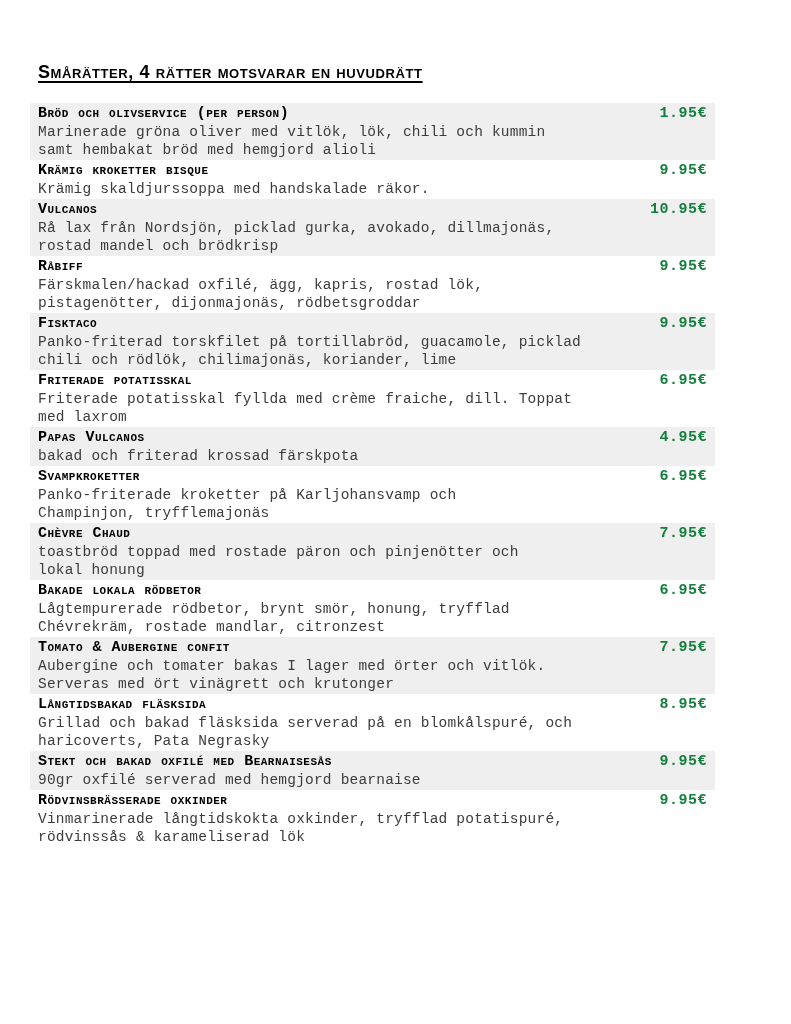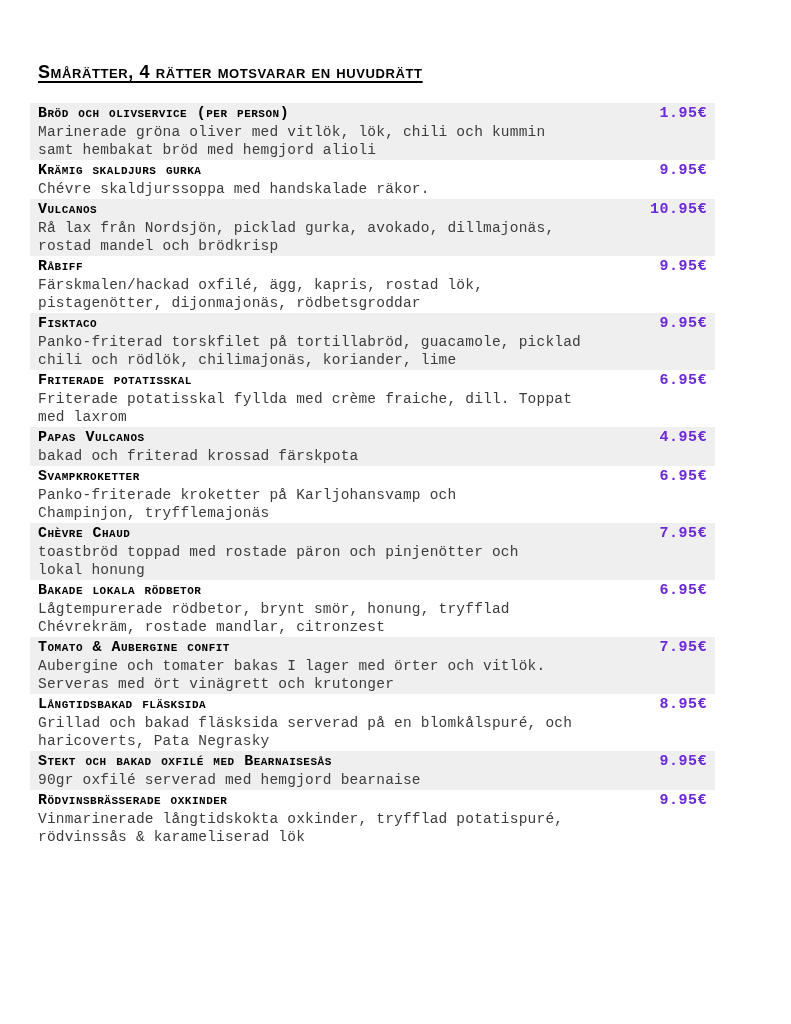--- a/index.html
+++ b/index.html
@@ -64,21 +64,21 @@
     font-weight: bold;
     font-variant: small-caps;
     letter-spacing: 0.5px;
     color: #000000;
     white-space: nowrap;
   }
   .item-price {
     font-size: 15px;
     font-weight: bold;
     letter-spacing: 0.5px;
-    color: #6d28d9;
+    color: #15803d;
     white-space: nowrap;
   }
   .desc-line {
     font-size: 14.5px;
     line-height: 18px;
     letter-spacing: 0.2px;
     color: var(--desc, #3c3c3c);
     white-space: nowrap;
   }
 </style>
@@ -94,25 +94,25 @@
       <span class="item-price">1.95€</span>
     </div>
     <div class="item-desc">
           <div class="desc-line">Marinerade gröna oliver med vitlök, lök, chili och kummin</div>
           <div class="desc-line">samt hembakat bröd med hemgjord alioli</div>
         </div>
   </div>
 
   <div class="item">
     <div class="item-head">
-      <span class="item-name">Krämig skaldjurs gurka</span>
-      <span class="item-price">9.95€</span>
-    </div>
-    <div class="item-desc">
-          <div class="desc-line">Chévre skaldjurssoppa med handskalade räkor.</div>
+      <span class="item-name">Krämig kroketter bisque</span>
+      <span class="item-price">9.95€</span>
+    </div>
+    <div class="item-desc">
+          <div class="desc-line">Krämig skaldjurssoppa med handskalade räkor.</div>
         </div>
   </div>
 
   <div class="item striped">
     <div class="item-head">
       <span class="item-name">Vulcanos</span>
       <span class="item-price">10.95€</span>
     </div>
     <div class="item-desc">
           <div class="desc-line">Rå lax från Nordsjön, picklad gurka, avokado, dillmajonäs,</div>

